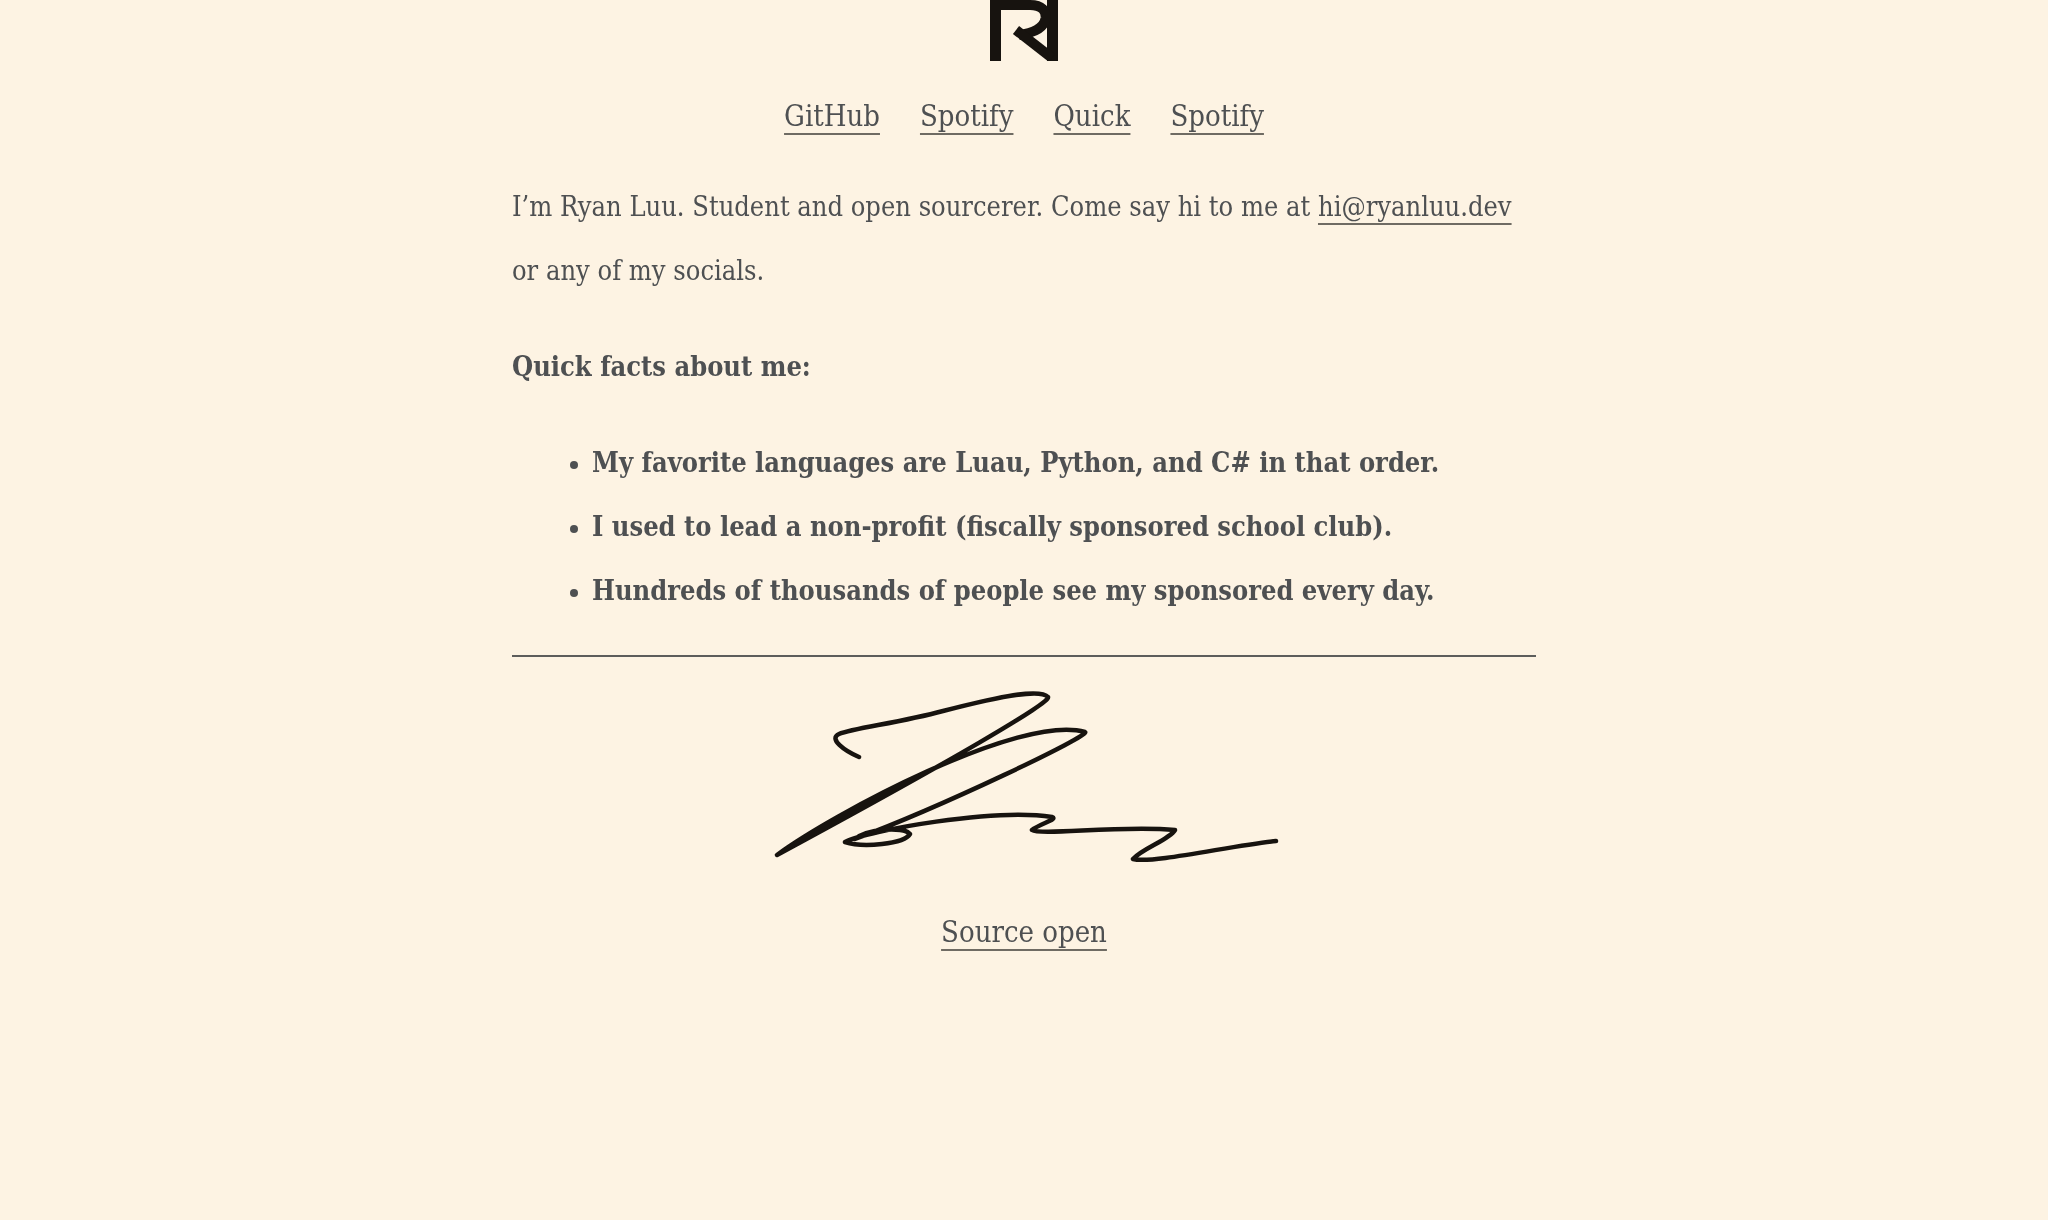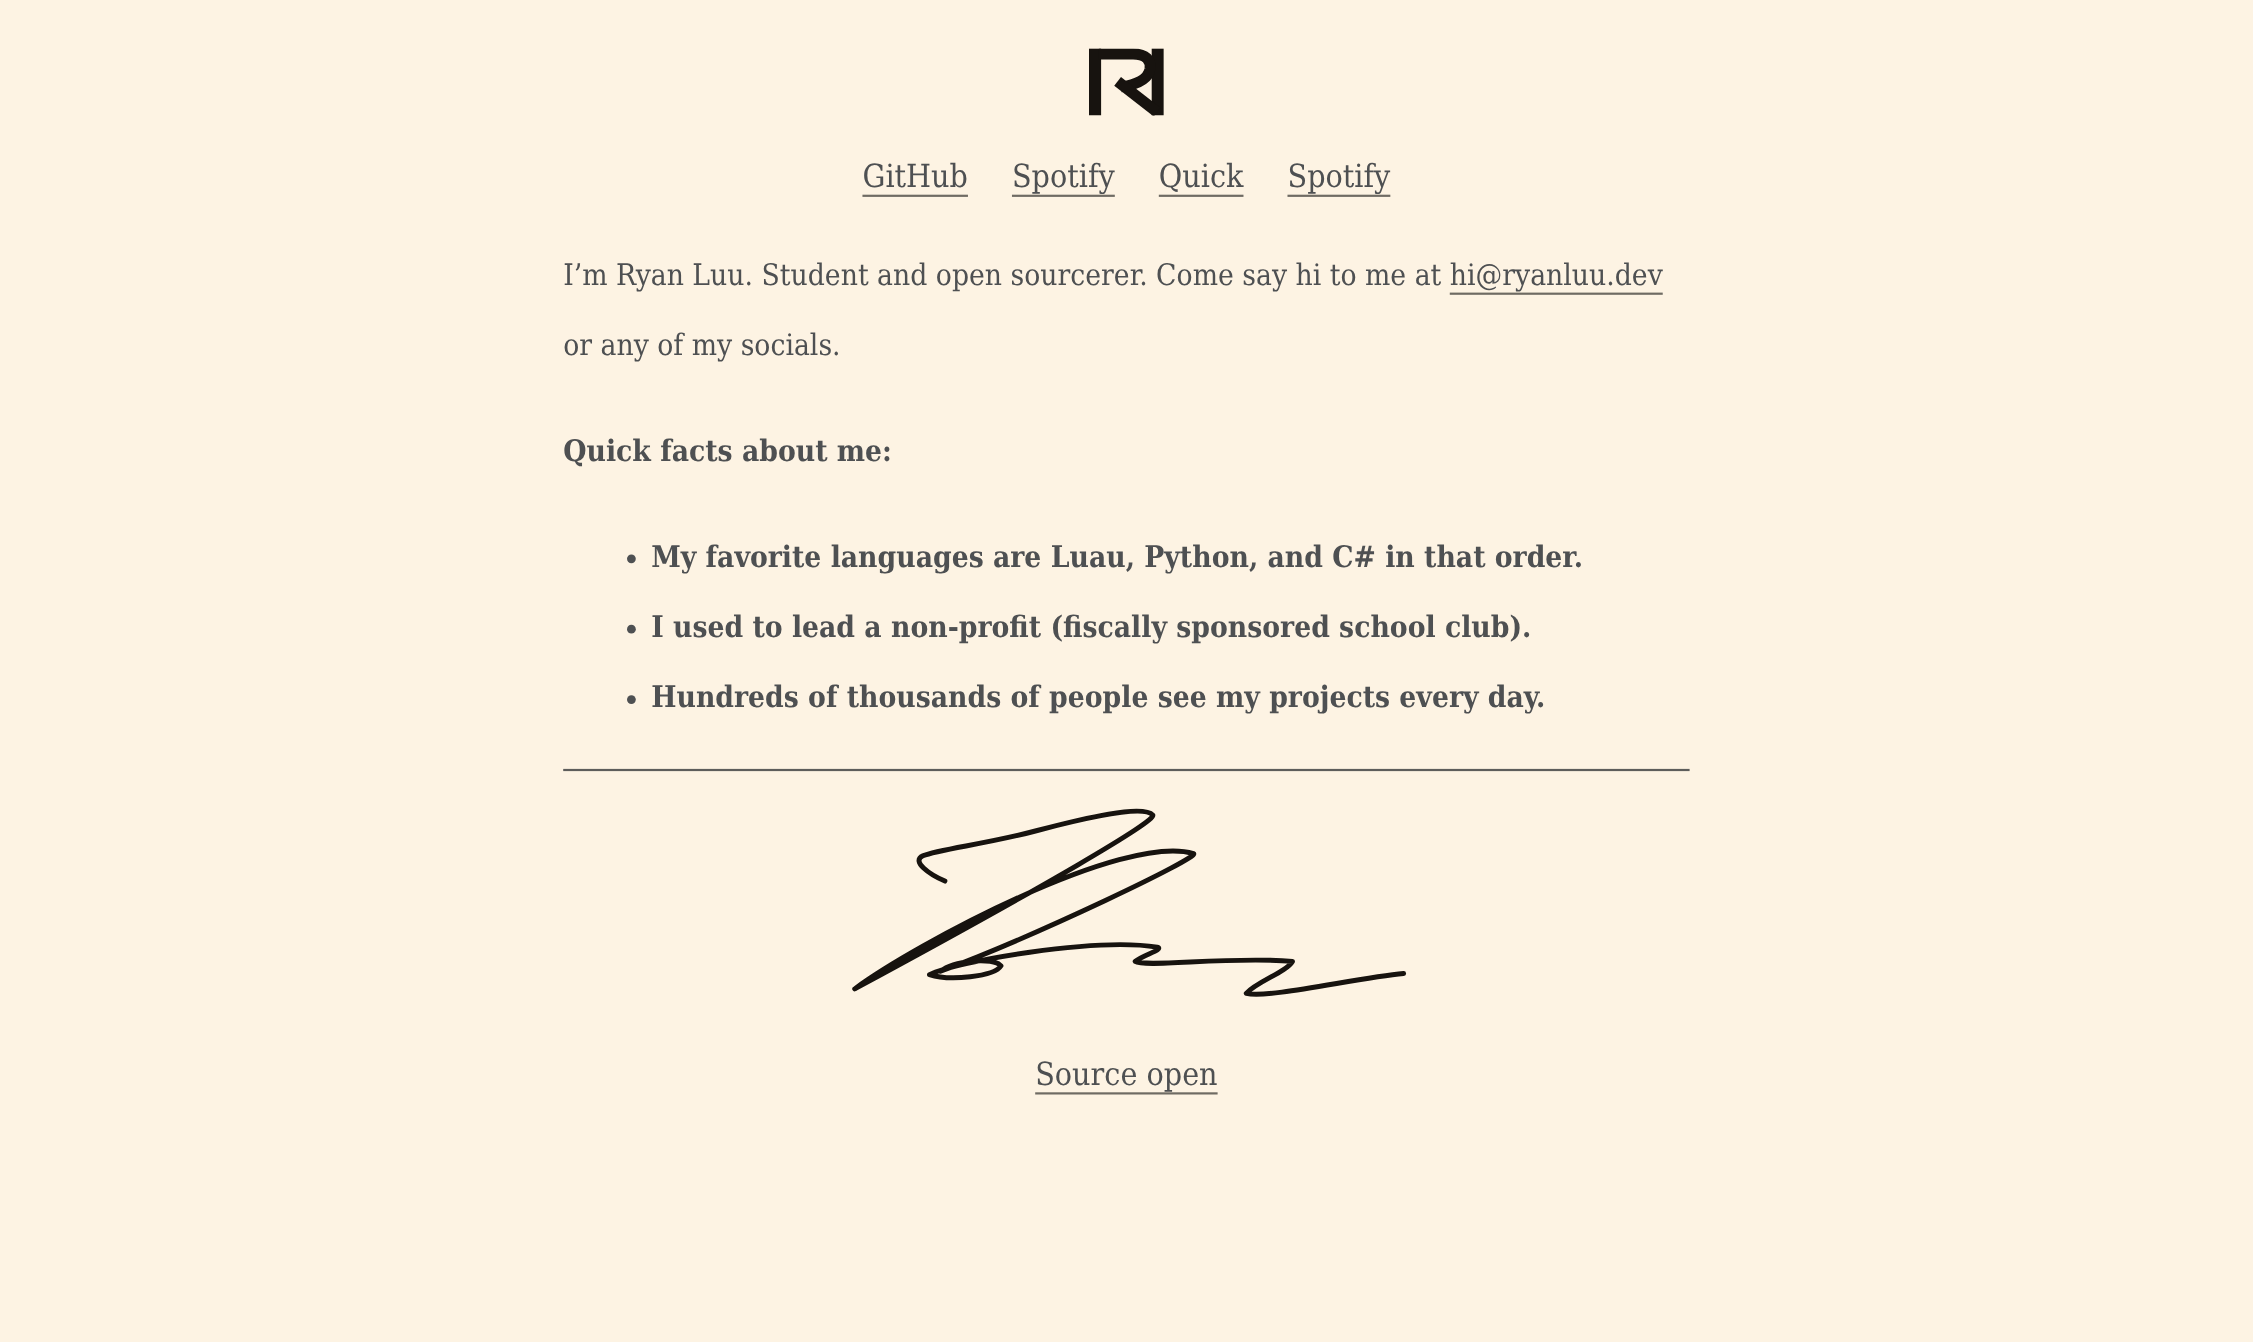--- a/index.html
+++ b/index.html
@@ -11,21 +11,20 @@
     height: 1220px;
     background: #fdf3e3;
     font-family: "DejaVu Serif", serif;
     font-stretch: condensed;
     color: #4e5052;
     overflow: hidden;
   }
   .page {
     width: 1024px;
     margin: 0 auto;
-    padding-top: 44px;
   }
   .logo {
     display: block;
     margin: 0 auto;
     width: 68px;
     height: 61px;
     cursor: pointer;
   }
   nav.socials {
     margin-top: 38px;
@@ -111,21 +110,21 @@
     <a href="#">Spotify</a>
   </nav>
 
   <p class="intro"><span>I’m Ryan Luu. Student and open sourcerer. Come say hi to me at </span><a href="#">hi@ryanluu.dev</a><span> or any of my socials.</span></p>
 
   <p class="facts-heading">Quick facts about me:</p>
 
   <ul class="facts">
     <li>My favorite languages are Luau, Python, and C# in that order.</li>
     <li>I used to lead a non-profit (fiscally sponsored school club).</li>
-    <li>Hundreds of thousands of people see my projects every day.</li>
+    <li>Hundreds of thousands of people see my sponsored every day.</li>
   </ul>
 
   <hr class="divider">
 
 
   <svg class="signature" viewBox="0 0 530 180" aria-hidden="true">
     <path fill="none" stroke="#17130f" stroke-width="4.5" stroke-linecap="round" stroke-linejoin="round" d="M88,68
          C74,62 57,50 68,45
          C82,39 128,34 172,22
          C214,11 268,-2 277,8

